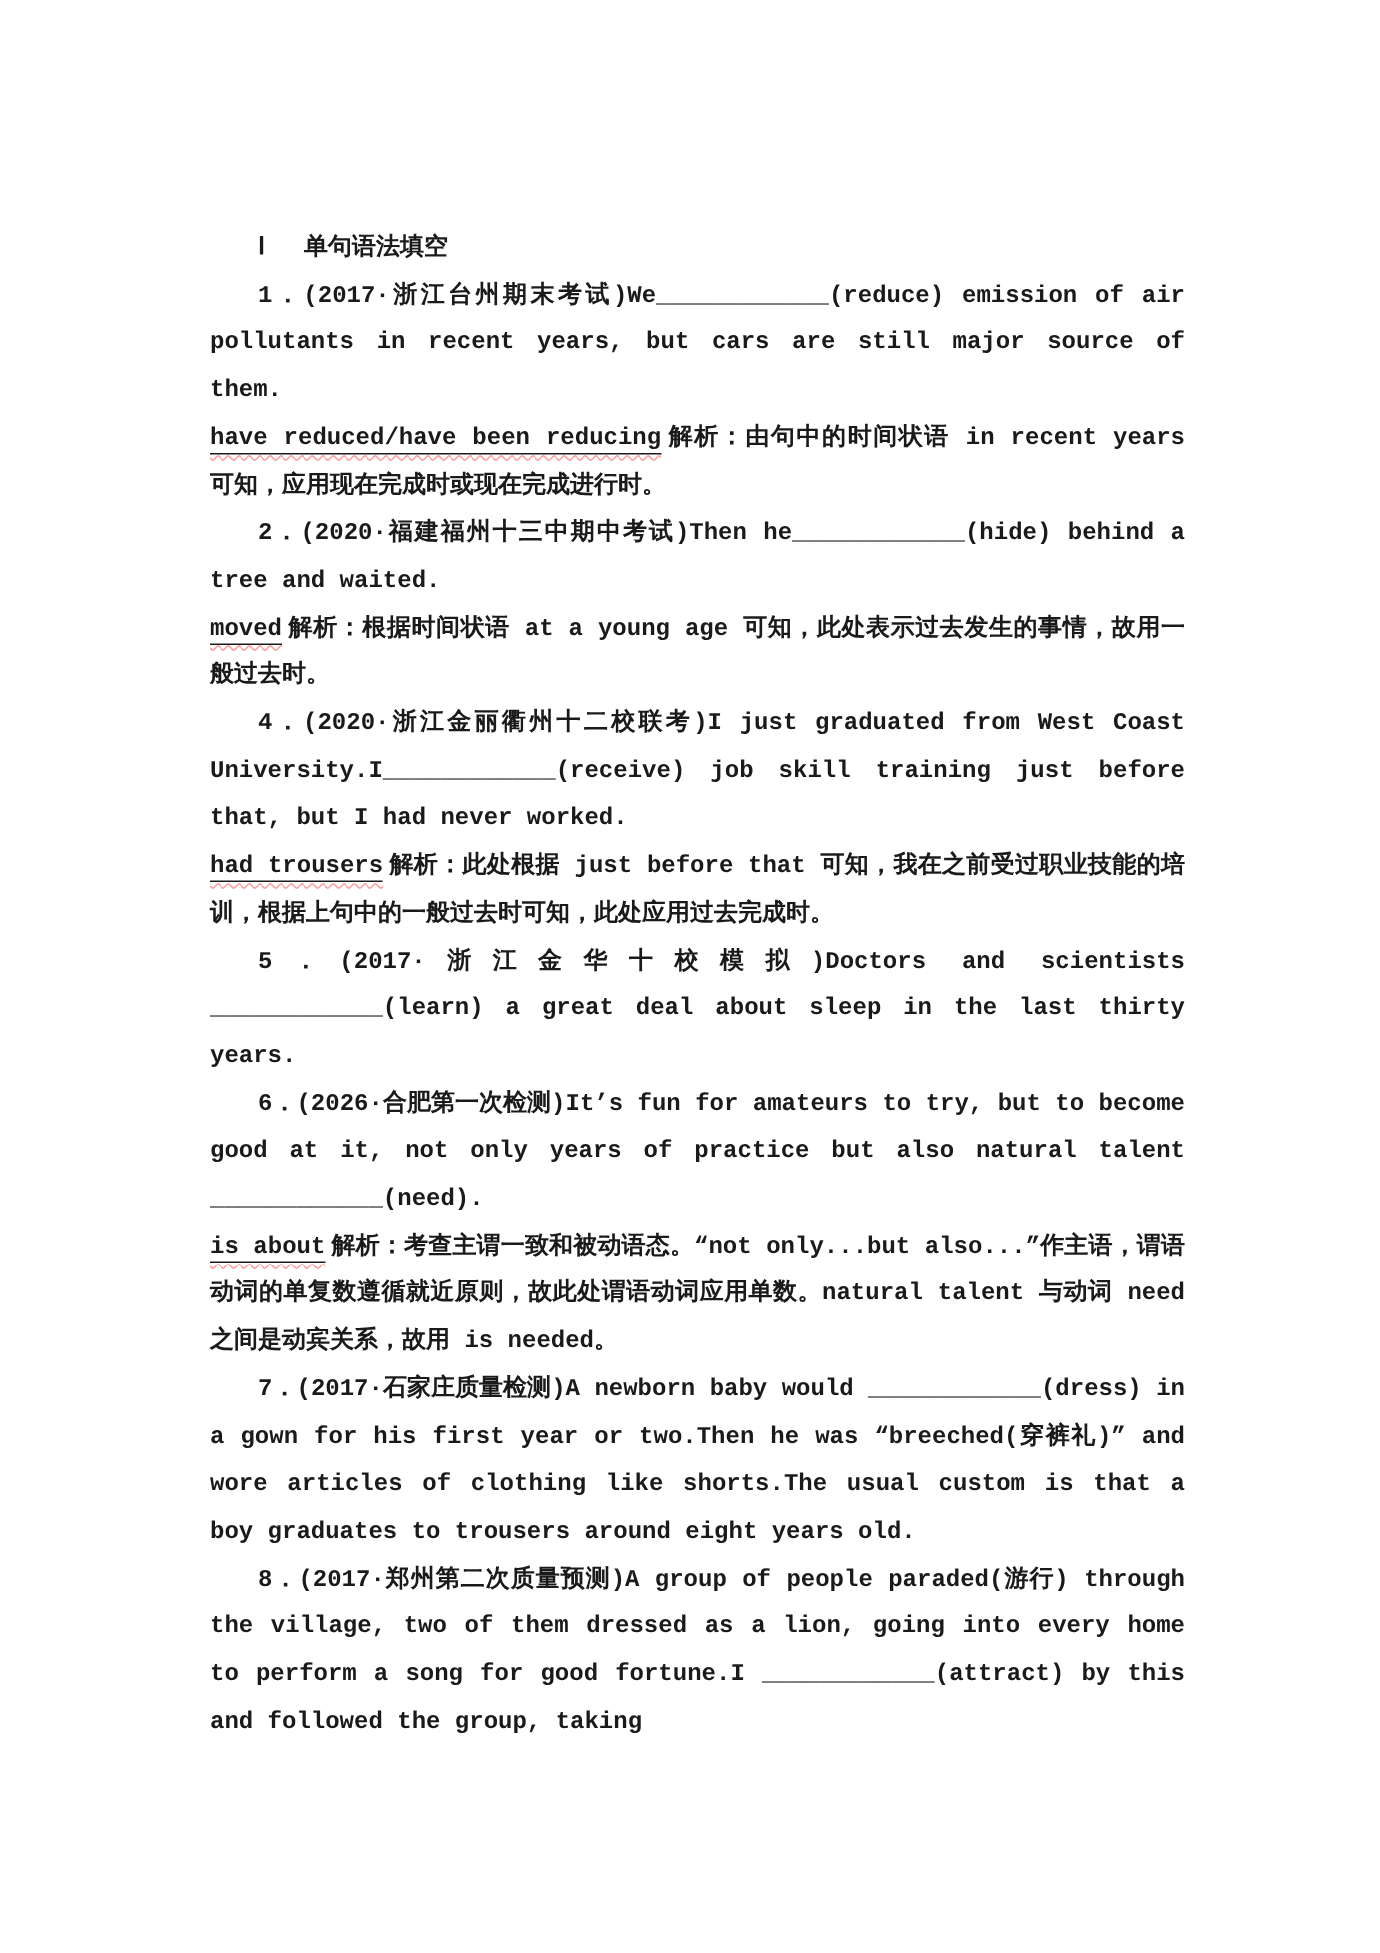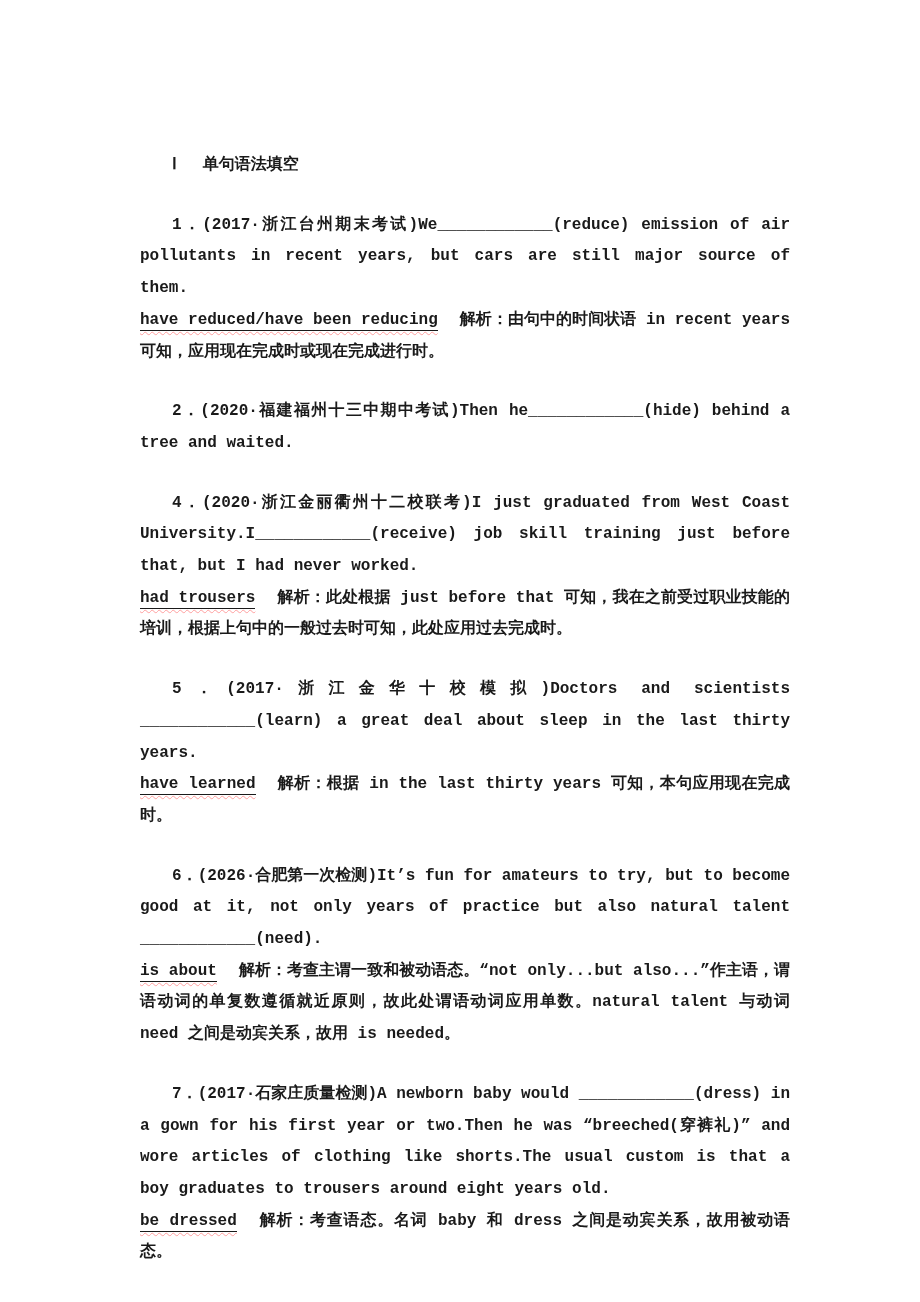--- a/index.html
+++ b/index.html
@@ -20,56 +20,55 @@
     left: 140px;
     top: 150px;
     width: 650px;
     font-size: 16px;
     line-height: 31.7px;
     text-align: justify;
   }
   p { margin: 0; font-weight: bold; }
   .heading { text-indent: 32px; }
   .heading .numeral { margin-right: 26px; }
-  .stem { text-indent: 32px; margin-top: 28px; }
+  .stem { text-indent: 32px; }
   .answer-line { text-indent: 0; }
   .answer-wrap {
     text-decoration: underline wavy;
     text-decoration-color: #ff9f9f;
     text-decoration-thickness: 1px;
     text-underline-offset: 7px;
-    margin-right: 22px;
+    margin-right: 4px;
     white-space: nowrap;
   }
   .answer {
     border-bottom: 1.3px solid #1a1a1a;
     padding-bottom: 1px;
   }
   .explanation { }
 </style>
 </head>
 <body style="background: rgb(255, 255, 255); color: rgb(26, 26, 26);">
 
 <div class="page">
   <p class="heading"><span class="numeral">Ⅰ</span><span class="heading-title">单句语法填空</span></p>
   <div id="questions">
   <p class="stem"><span class="q-number">1．</span><span class="q-source">(2017·浙江台州期末考试)</span><span class="q-body">We____________(reduce) emission of air pollutants in recent years, but cars are still major source of them.</span></p>
   <p class="answer-line"><span class="answer-wrap"><span class="answer">have reduced/have been reducing</span></span><span class="explanation">解析：由句中的时间状语 in recent years 可知，应用现在完成时或现在完成进行时。</span></p>
 
   <p class="stem"><span class="q-number">2．</span><span class="q-source">(2020·福建福州十三中期中考试)</span><span class="q-body">Then he____________(hide) behind a tree and waited.</span></p>
 
+  <p class="answer-line"><span class="answer-wrap"><span class="answer">moved</span></span><span class="explanation">解析：根据时间状语 at a young age 可知，此处表示过去发生的事情，故用一般过去时。</span></p>
 
   <p class="stem"><span class="q-number">4．</span><span class="q-source">(2020·浙江金丽衢州十二校联考)</span><span class="q-body">I just graduated from West Coast University.I____________(receive) job skill training just before that, but I had never worked.</span></p>
   <p class="answer-line"><span class="answer-wrap"><span class="answer">had trousers</span></span><span class="explanation">解析：此处根据 just before that 可知，我在之前受过职业技能的培训，根据上句中的一般过去时可知，此处应用过去完成时。</span></p>
 
   <p class="stem"><span class="q-number">5．</span><span class="q-source">(2017·浙江金华十校模拟)</span><span class="q-body">Doctors and scientists ____________(learn) a great deal about sleep in the last thirty years.</span></p>
-  <p class="answer-line"><span class="answer-wrap"><span class="answer">have learned</span></span><span class="explanation">解析：根据 in the last thirty years 可知，本句应用现在完成时。</span></p>
 
   <p class="stem"><span class="q-number">6．</span><span class="q-source">(2026·合肥第一次检测)</span><span class="q-body">It’s fun for amateurs to try, but to become good at it, not only years of practice but also natural talent ____________(need).</span></p>
   <p class="answer-line"><span class="answer-wrap"><span class="answer">is about</span></span><span class="explanation">解析：考查主谓一致和被动语态。“not only...but also...”作主语，谓语动词的单复数遵循就近原则，故此处谓语动词应用单数。natural talent 与动词 need 之间是动宾关系，故用 is needed。</span></p>
 
   <p class="stem"><span class="q-number">7．</span><span class="q-source">(2017·石家庄质量检测)</span><span class="q-body">A newborn baby would ____________(dress) in a gown for his first year or two.Then he was “breeched(穿裤礼)” and wore articles of clothing like shorts.The usual custom is that a boy graduates to trousers around eight years old.</span></p>
-  <p class="answer-line"><span class="answer-wrap"><span class="answer">be dressed</span></span><span class="explanation">解析：考查语态。名词 baby 和 dress 之间是动宾关系，故用被动语态。</span></p>
 
   <p class="stem"><span class="q-number">8．</span><span class="q-source">(2017·郑州第二次质量预测)</span><span class="q-body">A group of people paraded(游行) through the village, two of them dressed as a lion, going into every home to perform a song for good fortune.I ____________(attract) by this and followed the group, taking</span></p>
 
 </div>
 </div>
 
 </body></html>

